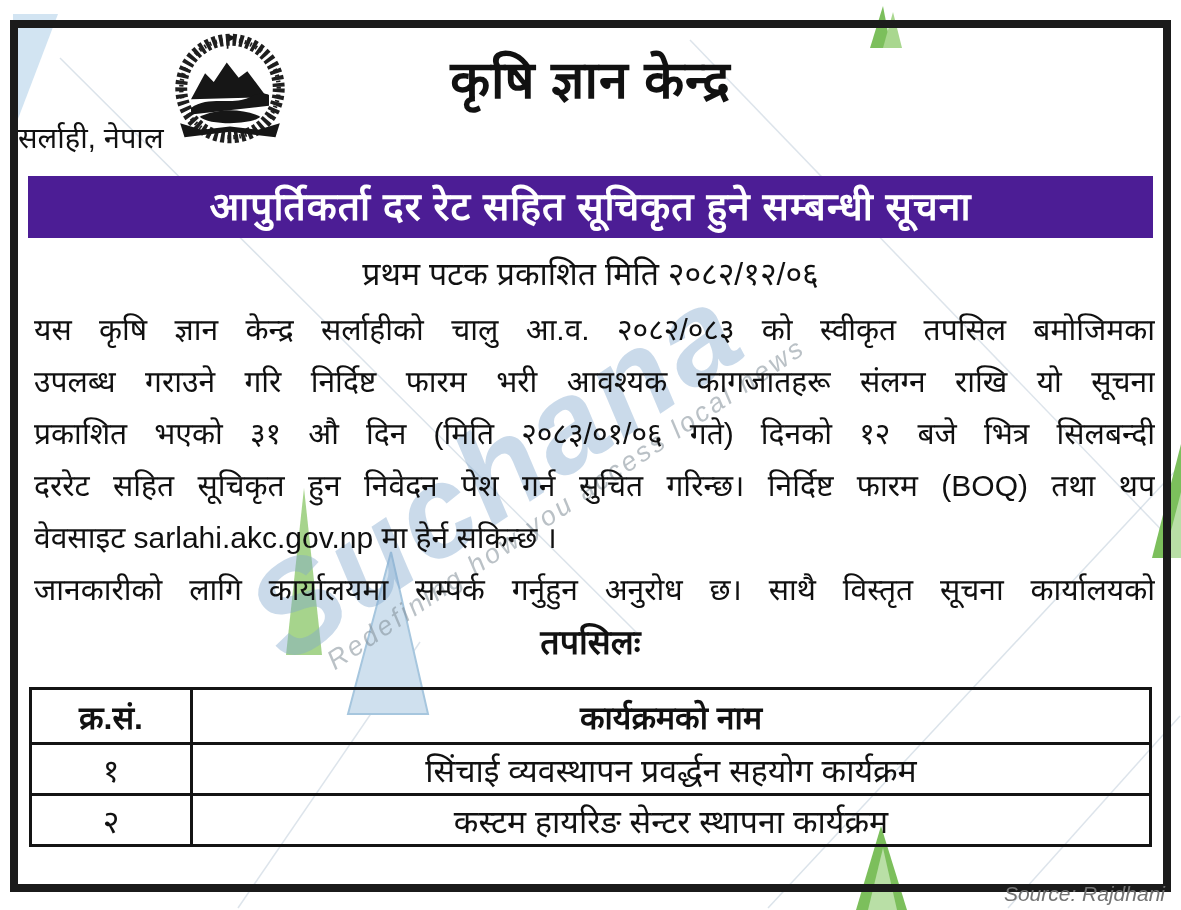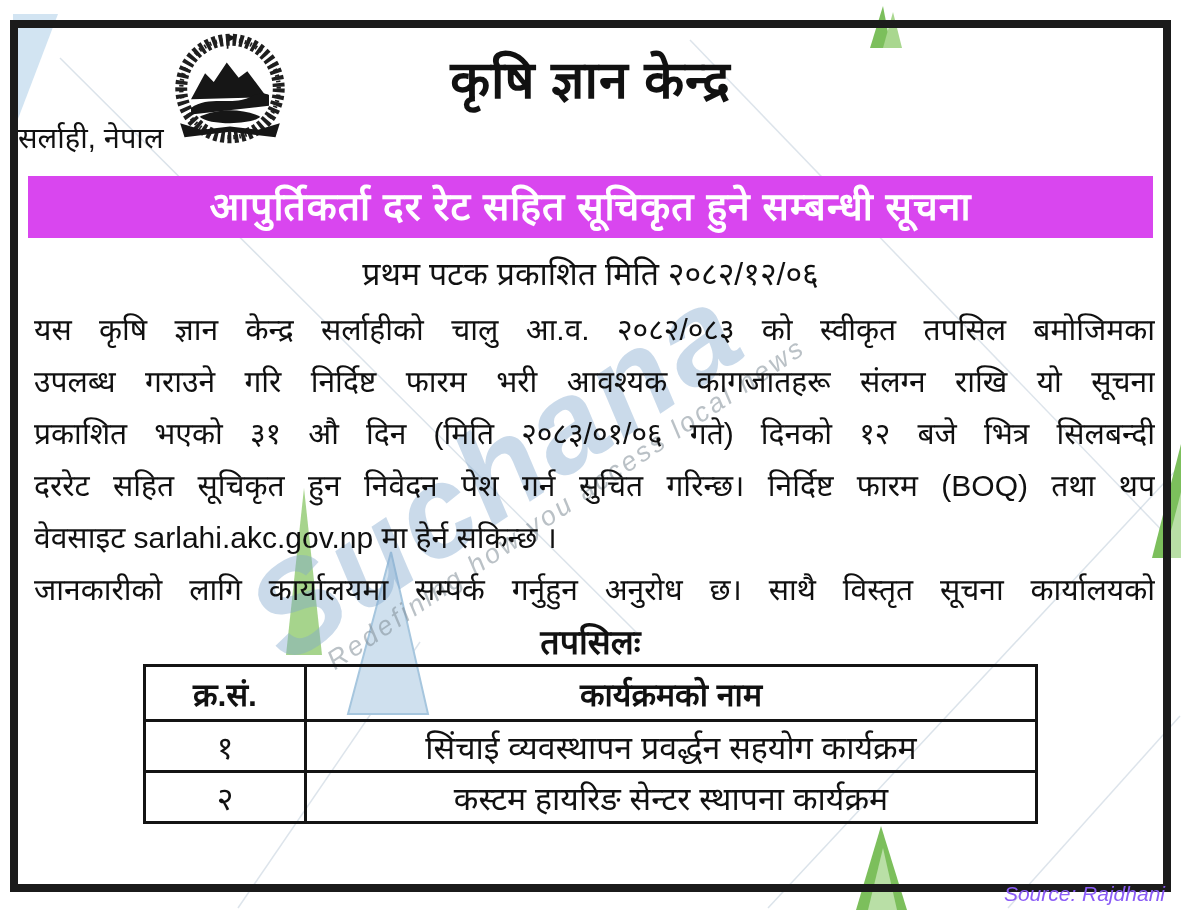--- a/index.html
+++ b/index.html
@@ -24,41 +24,41 @@
   
   .box{
     position:absolute;left:10px;top:20px;width:1161px;height:872px;
     border:8px solid #1b1b1b;box-sizing:border-box;background:transparent;z-index:2;
   }
   .logo{position:absolute;left:147px;top:2px;width:130px;height:130px;}
   .org-name{margin-top:22px;text-align:center;font-size:52px;font-weight:bold;line-height:60px;letter-spacing:1px;}
   .location{margin-top:10px;text-align:left;font-size:29px;line-height:36px;}
   .banner{
     margin:20px 10px 0 10px;height:62px;line-height:62px;
-    background:#d946ef;color:#fff;text-align:center;
+    background:#4c1d95;color:#fff;text-align:center;
     font-size:39px;font-weight:bold;letter-spacing:1px;
   }
   .published{margin-top:16px;text-align:center;font-size:32px;line-height:40px;}
   .body-text{margin:10px 8px 0 16px;}
   .body-text .line{
     height:52px;line-height:52px;font-size:30px;color:#101010;
     text-align:justify;text-align-last:justify;white-space:nowrap;overflow:hidden;
   }
   .body-text .line.last{text-align-last:left;}
   .tapasil{margin-top:4px;text-align:center;font-size:34px;font-weight:bold;line-height:44px;}
-  table.programs{border-collapse:collapse;margin:0 auto 0 auto;width:895px;}
+  table.programs{border-collapse:collapse;margin:23px auto 0 auto;width:1123px;}
   table.programs th,table.programs td{
     border:3px solid #141414;text-align:center;font-size:32px;padding:0;
   }
   table.programs th{height:52px;font-weight:bold;}
   table.programs td{height:48px;font-weight:normal;}
   table.programs .col-sn{width:158px;}
   .source{
     position:absolute;left:0;right:16px;top:882px;text-align:right;z-index:3;
-    font-style:italic;font-size:21px;color:#8b5cf6;
+    font-style:italic;font-size:21px;color:#737373;
   }
 </style>
 </head>
 <body>
 
 <div id="page">
 
   <div class="wm-layer">
     <svg width="1181" height="910" viewBox="0 0 1181 910">
 

